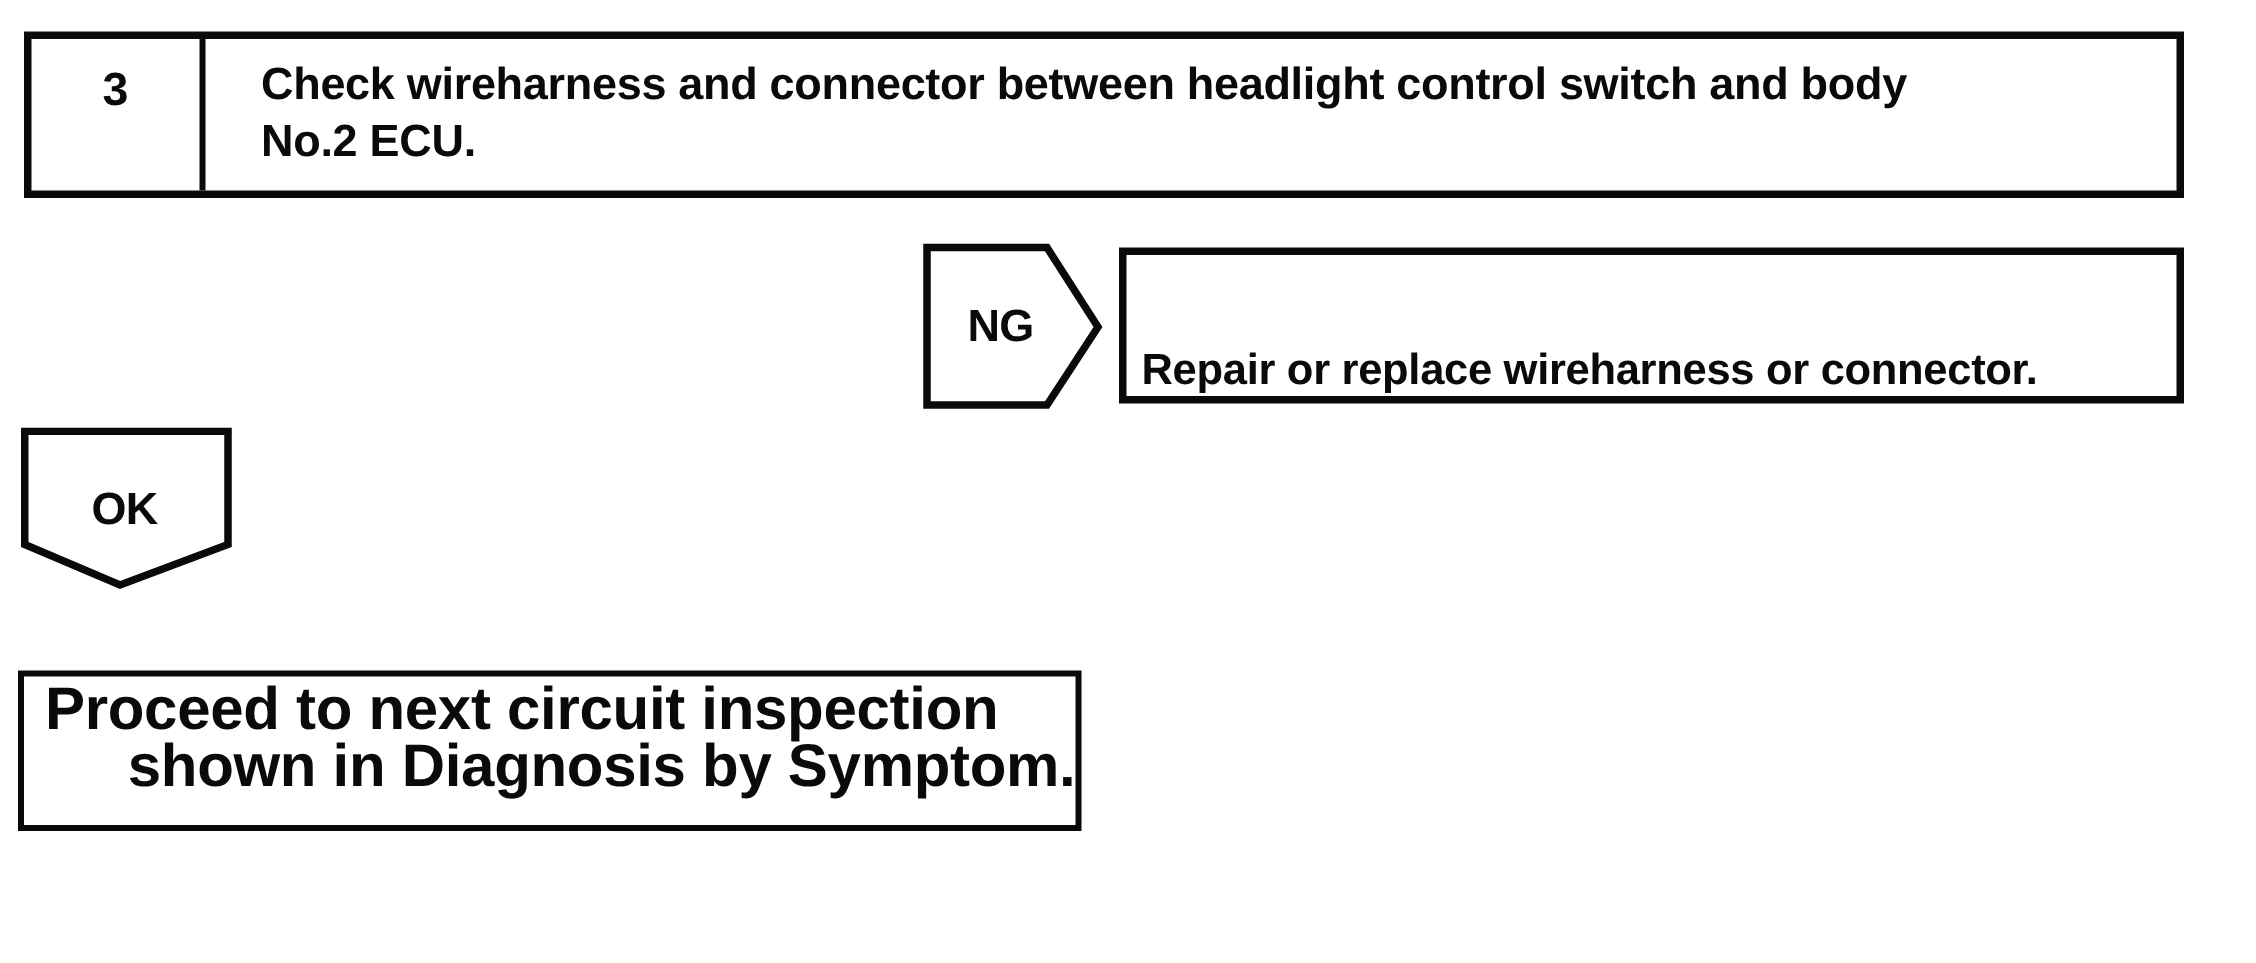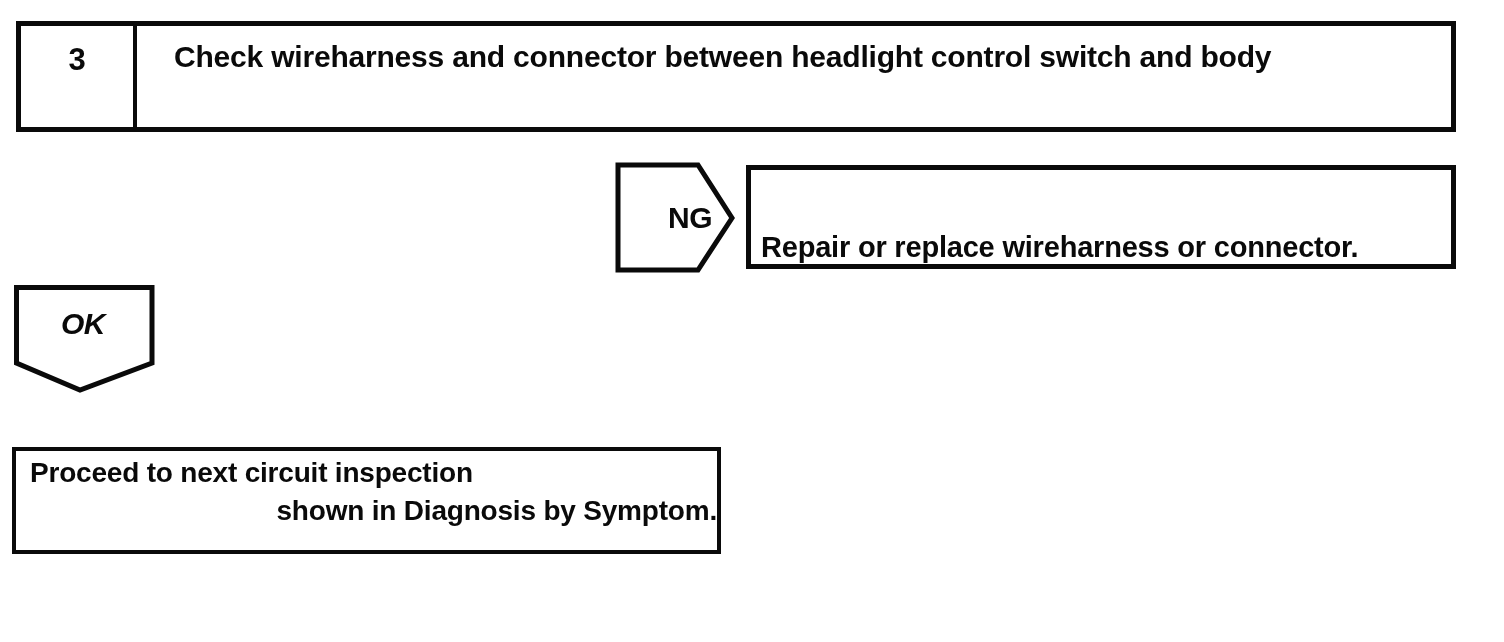--- a/index.html
+++ b/index.html
@@ -70,34 +70,32 @@
     left: 615px;
     top: 162px;
     width: 122px;
     height: 112px;
   }
   .ng-shape .shape-label {
     left: 0;
     top: 0;
     width: 104px;
     height: 111px;
-    margin-left: 23px;
   }
   .ok-shape {
     left: 14px;
     top: 285px;
     width: 141px;
     height: 108px;
   }
   .ok-shape .shape-label {
     left: 0;
-    top: 0;
+    top: 16px;
     width: 138px;
     height: 78px;
-    font-style: italic;
   }
 
   
   .repair-box {
     left: 746px;
     top: 165px;
     width: 710px;
     height: 104px;
     display: flex;
     align-items: flex-end;
@@ -108,39 +106,40 @@
   }
 
   
   .proceed-box {
     left: 12px;
     top: 447px;
     width: 709px;
     height: 107px;
     border-width: 4px;
     padding: 3px 0 0 14px;
-    font-size: 28px;
+    font-size: 40px;
     line-height: 38px;
     letter-spacing: -0.2px;
     white-space: nowrap;
   }
   .proceed-box .line2 {
     padding-left: 4px;
     text-align: right;
   }
 </style>
 </head>
 <body>
 
 <div class="page">
 
   <div class="box step-box">
     <div class="step-num-cell">3</div>
     <div class="step-text-cell">
       <div>Check wireharness and connector between headlight control switch and body</div>
+      <div>No.2 ECU.</div>
     </div>
   </div>
 
   <div class="shape ng-shape">
     <svg width="122" height="112" viewBox="0 0 122 112">
       <polygon points="3,3 83,3 117,56 83,108 3,108" fill="#ffffff" stroke="#0a0a0a" stroke-width="5" stroke-linejoin="miter"></polygon>
     </svg>
     <span class="shape-label">NG</span>
   </div>
 

